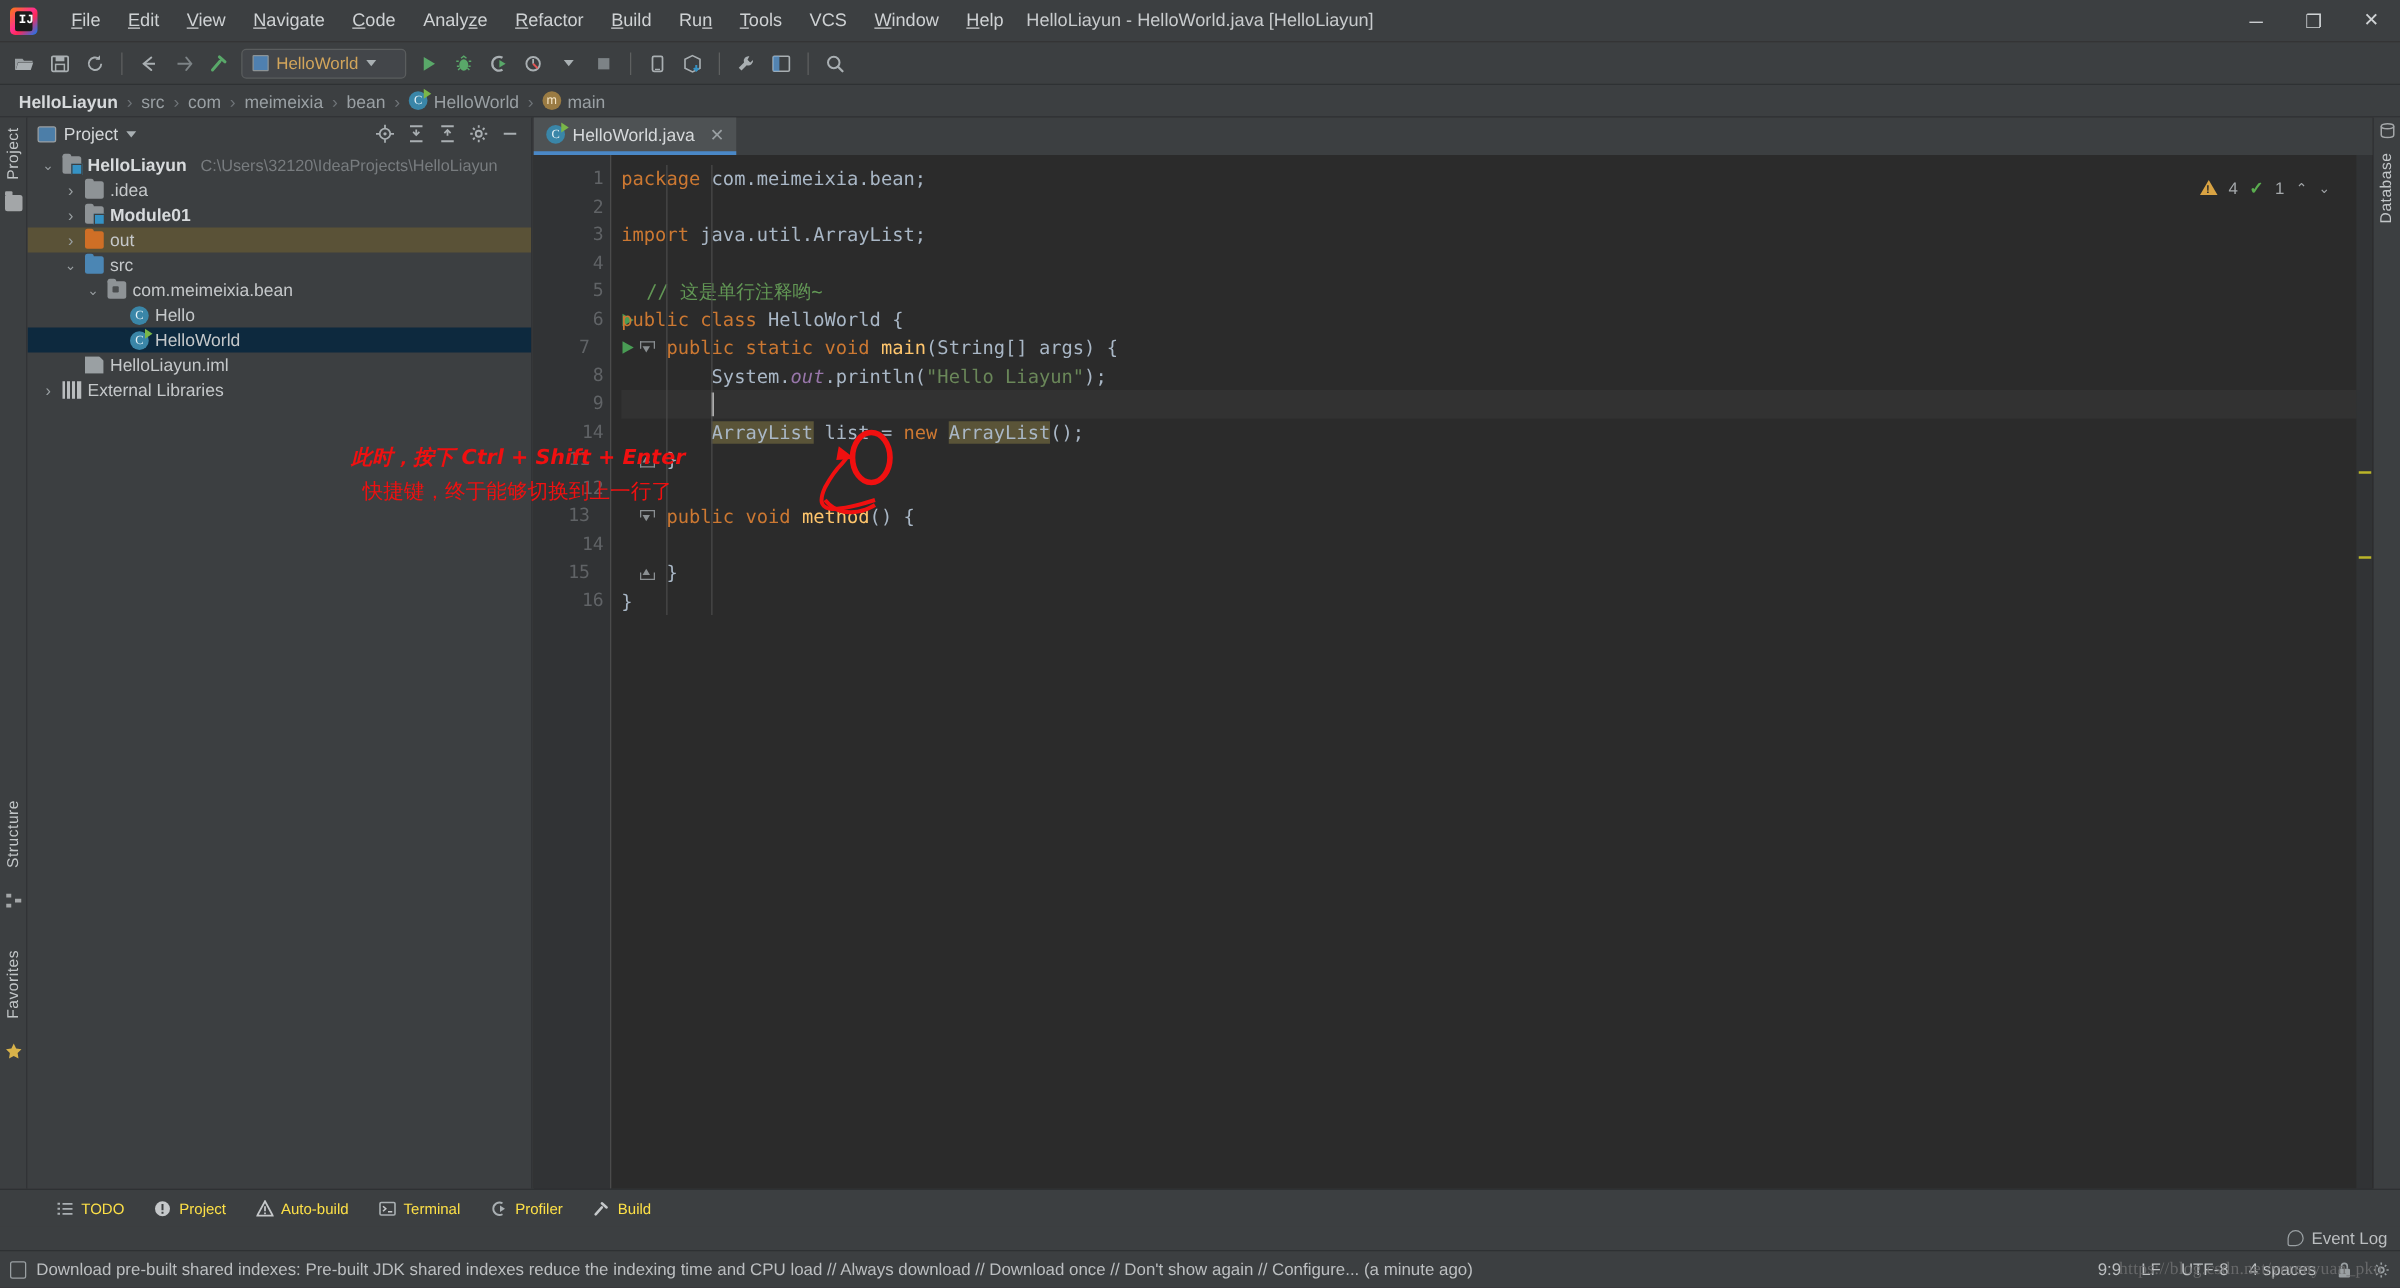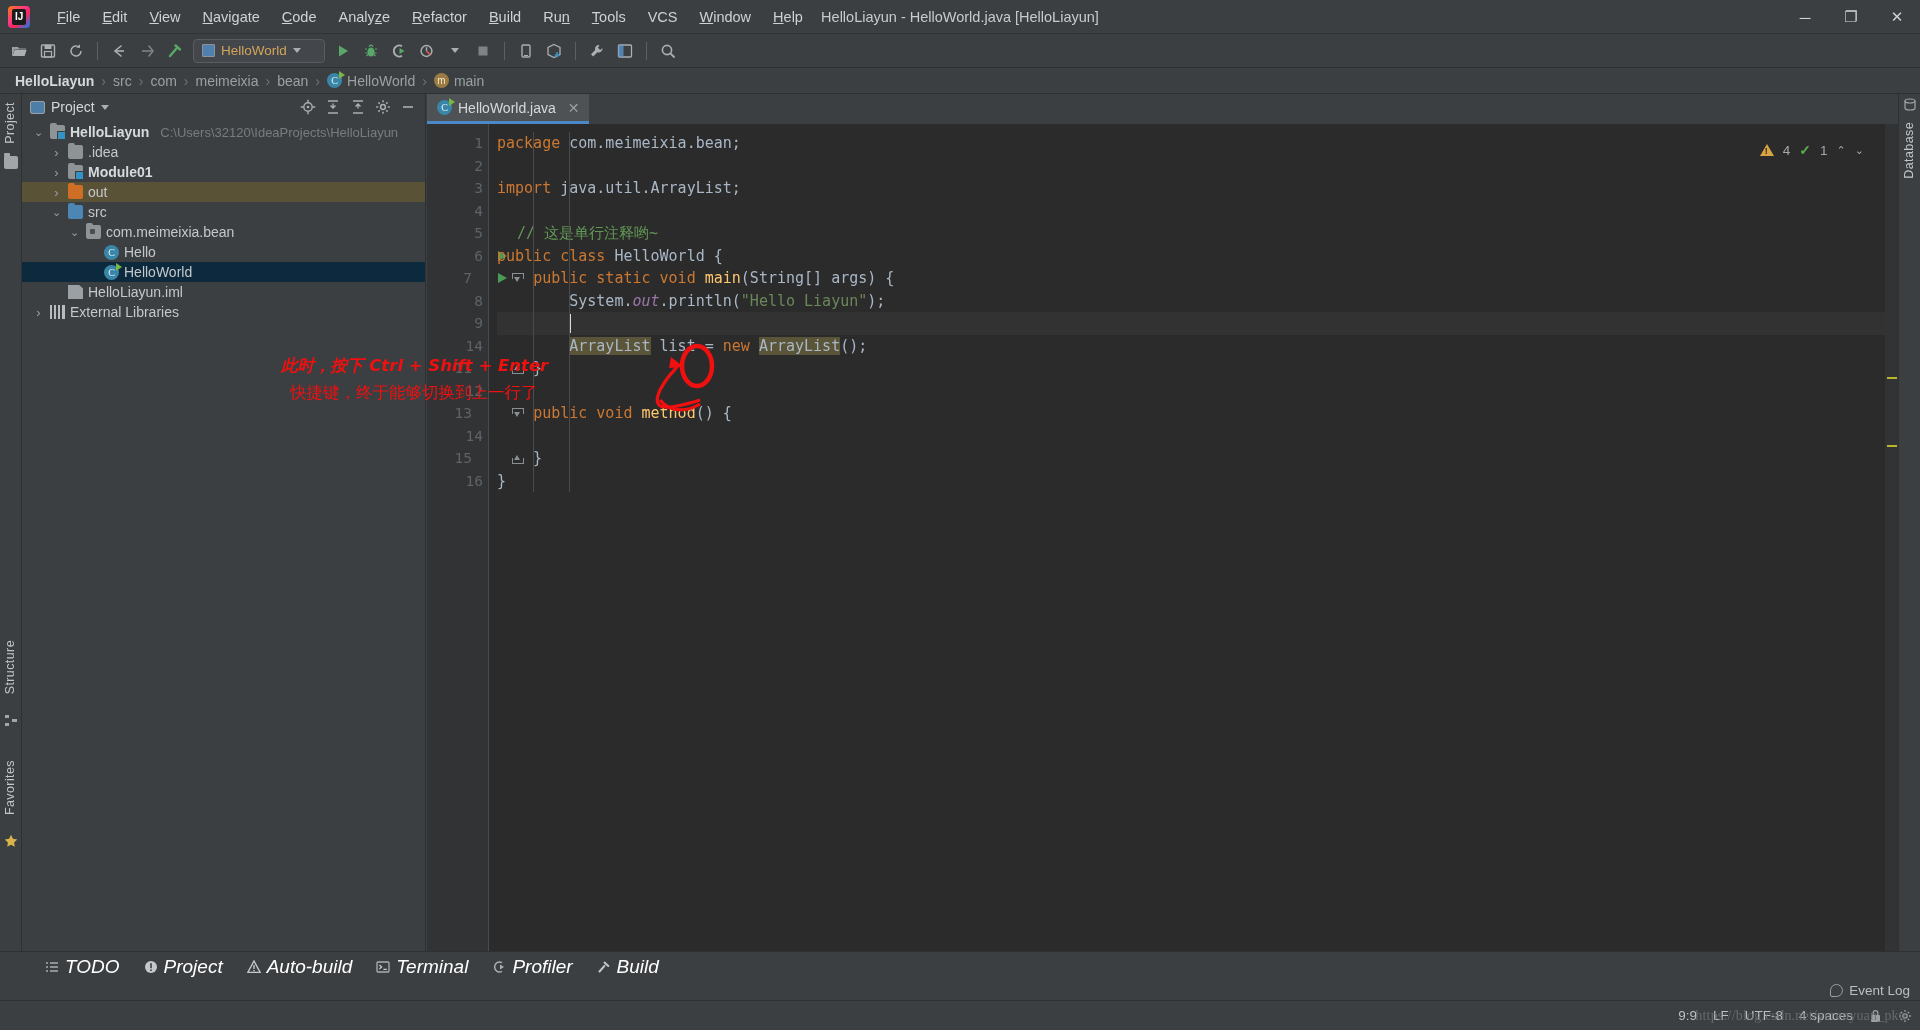--- a/index.html
+++ b/index.html
@@ -16,21 +16,21 @@
   
   .titlebar {
     position:absolute; left:0; top:0; width:1920px; height:34px;
     background:#3c3f41; display:flex; align-items:center;
     border-bottom:1px solid #323232;
   }
   .ij-logo { width:26px; height:26px; margin-left:6px; position:relative; flex:0 0 auto; }
   .ij-logo .sq { position:absolute; inset:2px; border-radius:4px;
     background:linear-gradient(135deg,#f97a12 0%,#ff318c 45%,#fe2857 60%,#087cfa 100%); }
   .ij-logo .inner { position:absolute; left:6px; top:5px; width:14px; height:16px; background:#1b1b1b; border-radius:2px;}
-  .ij-logo .j { position:absolute; left:9px; top:7px; color:#fff; font-size:10px; font-weight:bold; font-family:Liberation Sans, sans-serif;}
+  .ij-logo .j { position:absolute; left:9px; top:7px; color:#fff; font-size:10px; font-weight:bold; font-family:Liberation Mono, monospace;}
   .menubar { display:flex; align-items:center; margin-left:14px; }
   .menubar .mi {
     padding:4px 11px; font-size:14.5px; color:#cfd2d4; cursor:default; white-space:nowrap;
   }
   .menubar .mi u { text-decoration:underline; }
   .win-title {
     position:absolute; left:0; right:0; text-align:center; font-size:14.5px; color:#c8cbcd;
     pointer-events:none;
   }
   .win-ctl { position:absolute; right:0; top:0; height:34px; display:flex; align-items:center; }
@@ -187,21 +187,21 @@
   .annot { position:absolute; color:#f01010; font-family:"DejaVu Sans", sans-serif;
     font-size:16.5px; white-space:nowrap; z-index:40; pointer-events:none;}
   .annot.it { font-style:italic; font-weight:bold; }
 
   
   .bottombar {
     position:absolute; left:0; bottom:49px; width:1920px; height:30px; background:#3c3f41;
     display:flex; align-items:center; padding-left:34px; gap:2px;
     border-top:1px solid #2e3133;
   }
-  .bw { display:flex; align-items:center; gap:6px; padding:3px 11px; font-size:19px; color:#ffffff; border-radius:3px;font-style:italic;}
+  .bw { display:flex; align-items:center; gap:6px; padding:3px 11px; font-size:12px; color:#fde047; border-radius:3px;}
 
   
   .statusbar {
     position:absolute; left:0; bottom:0; width:1920px; height:30px; background:#3c3f41;
     display:flex; align-items:center; padding:0 8px; font-size:13.5px; color:#bcbfc1;
     border-top:1px solid #2e3133;
   }
   .sb-left { display:flex; align-items:center; gap:8px; }
   .sb-right { margin-left:auto; display:flex; align-items:center; gap:16px; }
   .notif-ic { width:13px;height:14px;border:1.4px solid #9aa0a3; border-radius:2px; flex:0 0 auto;}
@@ -671,20 +671,24 @@
         <span>Build</span>
       </div>
     </div>
 
   <div class="evtlogrow">
     <span class="evt-ic"></span>
     <span>Event Log</span>
   </div>
 
   <div class="statusbar">
+    <div class="sb-left">
+      <span class="notif-ic"></span>
+      <span>Download pre-built shared indexes: Pre-built JDK shared indexes reduce the indexing time and CPU load // Always download // Download once // Don't show again // Configure... (a minute ago)</span>
+    </div>
     <div class="sb-right">
       <span>9:9</span>
       <span>LF</span>
       <span>UTF-8</span>
       <span>4 spaces</span>
       <span>
         <svg width="13" height="14" viewBox="0 0 13 14">
             <rect x="2" y="6" width="9" height="7" rx="1" fill="#9aa0a3"></rect>
             <path d="M4.2 6V4a2.3 2.3 0 0 1 4.6 0v2" fill="none" stroke="#9aa0a3" stroke-width="1.3"></path>
           </svg>

